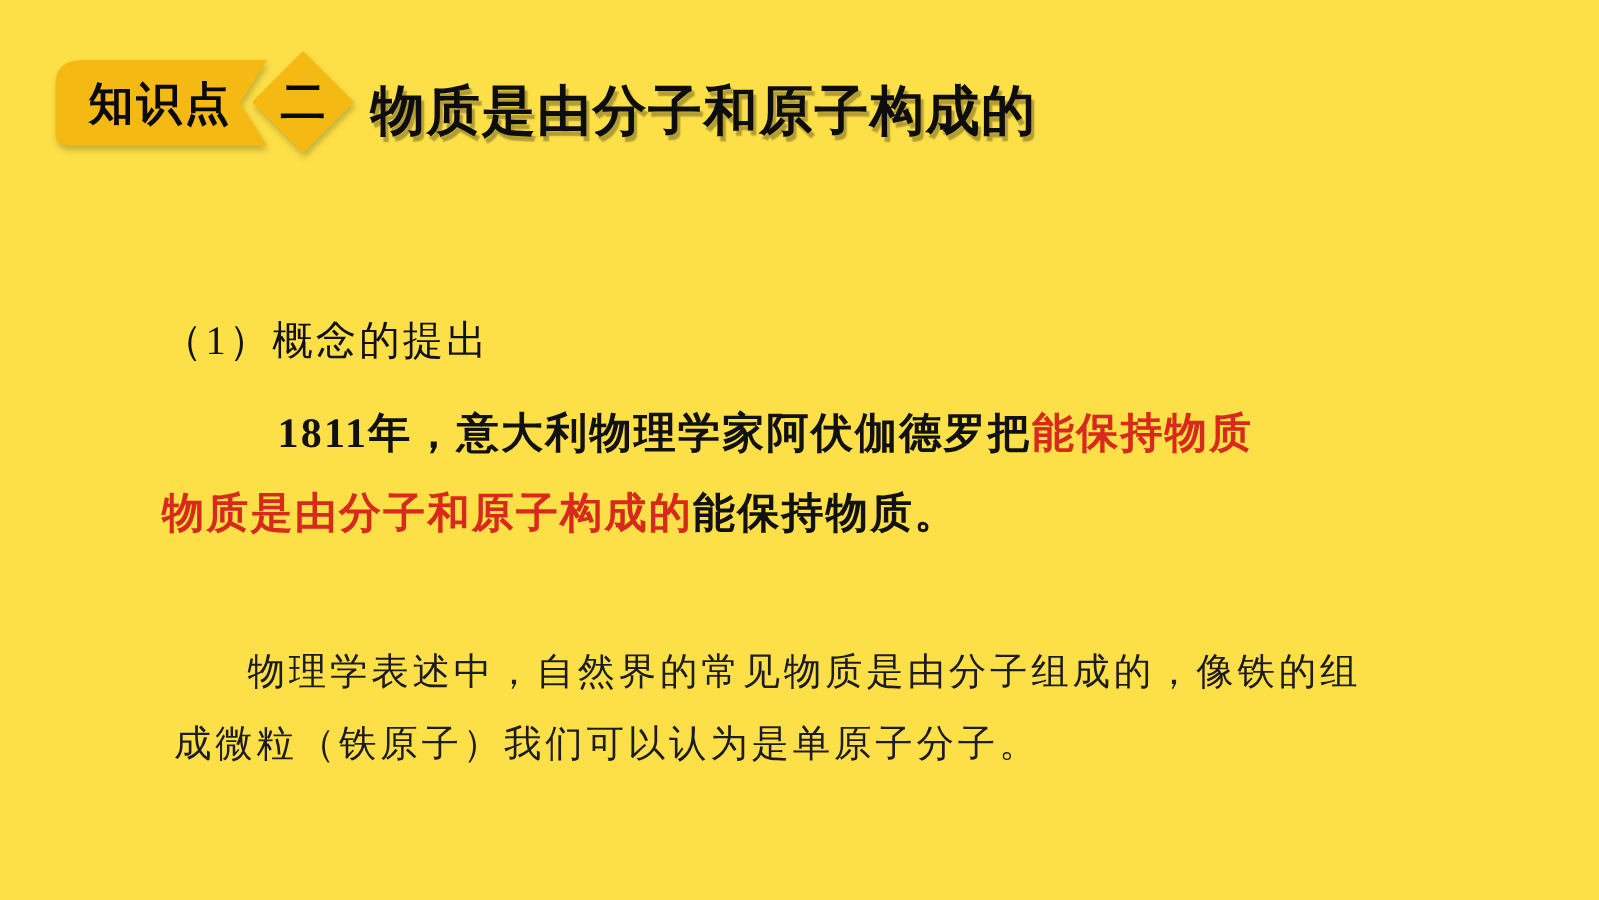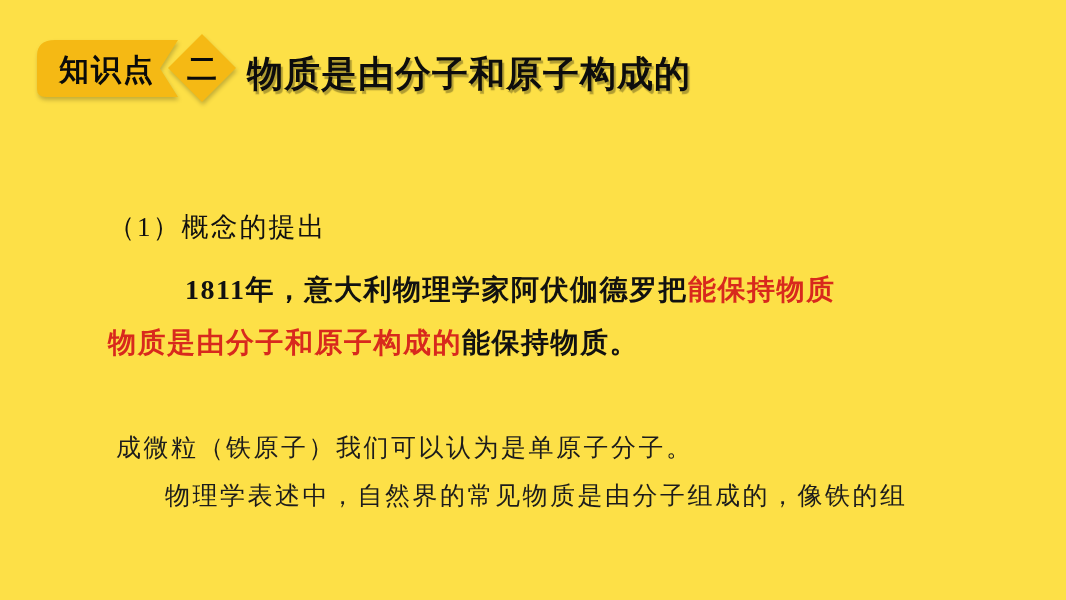--- a/index.html
+++ b/index.html
@@ -155,17 +155,17 @@
   <div class="paragraph">
     <div class="line indented">
       <span>1811年，意大利物理学家阿伏伽德罗把</span><span class="red">能保持物质</span>
     </div>
     <div class="line">
       <span class="red">物质是由分子和原子构成的</span><span>能保持物质。</span>
     </div>
   </div>
 
   <div class="note">
+    <div class="line indented">物理学表述中，自然界的常见物质是由分子组成的，像铁的组</div>
     <div class="line">成微粒（铁原子）我们可以认为是单原子分子。</div>
-    <div class="line indented">物理学表述中，自然界的常见物质是由分子组成的，像铁的组</div>
   </div>
 
 </div>
 
 </body></html>

